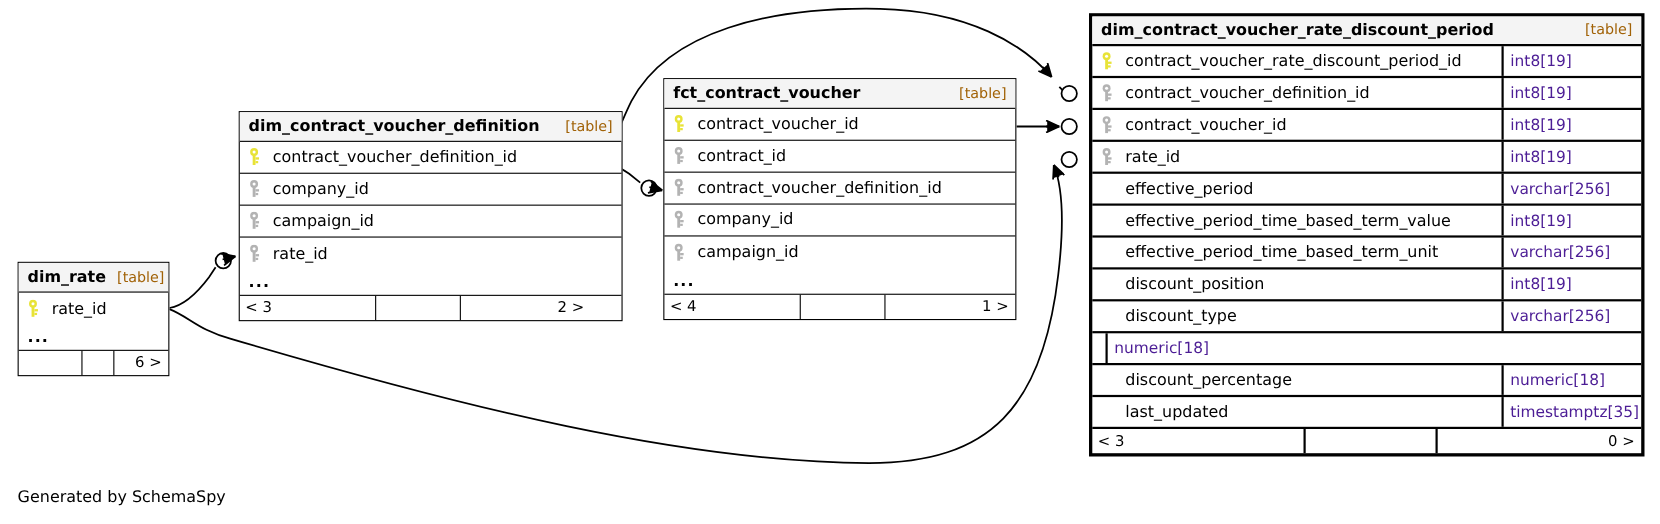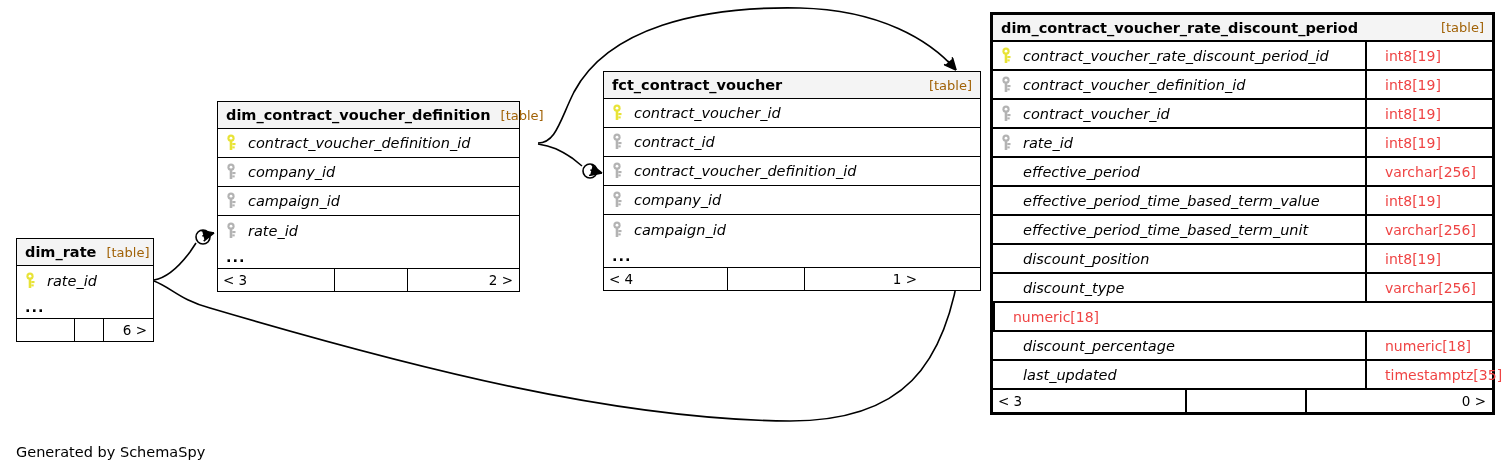--- a/index.html
+++ b/index.html
@@ -29,26 +29,26 @@
 
   .rows{display:block;}
   .row{
     display:flex;align-items:center;height:29px;box-sizing:border-box;
     border-bottom:1px solid #000;position:relative;
   }
   .tbl.focus .row{border-bottom:2px solid #000;}
   .row:last-child{border-bottom:none;}
   .col-name{
     flex:1 1 auto;display:flex;align-items:center;gap:0;
-    padding-left:8px;overflow:hidden;box-sizing:border-box;font-style:italic;
+    padding-left:8px;overflow:hidden;box-sizing:border-box;
   }
   .col-type{
     flex:0 0 auto;box-sizing:border-box;border-left:1px solid #000;
-    padding-left:18px;font-size:14px;color:#ef4444;height:100%;
-    display:flex;align-items:center;white-space:nowrap;
+    padding-left:6px;font-size:14px;color:#4c1d95;height:100%;
+    display:flex;align-items:center;white-space:nowrap;margin-left:12px;
   }
   .tbl.focus .col-type{border-left:2px solid #000;}
   .fname{font-size:14.5px;color:#000;white-space:nowrap;}
 
   
   .keyico{flex:0 0 auto;width:22px;height:18px;display:inline-block;position:relative;}
   .keyico svg{display:block;}
 
   .ellipsis-row{
     display:flex;align-items:center;height:24px;box-sizing:border-box;
@@ -138,21 +138,21 @@
             </span>
           </div>
         </div>
         <div class="ellipsis-row">...</div>
         <div class="tfoot">
           <span class="fcell left" style="width:57px"></span>
           <span class="fcell mid" style="width:30px"></span>
           <span class="fcell right" style="width:49px">6 &gt;</span>
         </div>
       </div>
-      <div class="tbl" style="left: 217px; top: 101px; width: 303px;">
+      <div class="tbl" style="left: 217px; top: 101px; width: 349px;">
         <div class="thead">
           <span class="tname">dim_contract_voucher_definition</span>
           <span class="ttag">[table]</span>
         </div>
         <div class="rows">
           <div class="row">
             <span class="col-name">
               <span class="keyico">
                 <svg width="14" height="18" viewBox="0 0 14 18">
                   <circle cx="5" cy="4.2" r="3.6" fill="#e8e337"></circle>
@@ -208,21 +208,21 @@
             </span>
           </div>
         </div>
         <div class="ellipsis-row">...</div>
         <div class="tfoot">
           <span class="fcell left" style="width:123px">&lt; 3</span>
           <span class="fcell mid" style="width:78px"></span>
           <span class="fcell right" style="width:118px">2 &gt;</span>
         </div>
       </div>
-      <div class="tbl" style="left: 603px; top: 71px; width: 378px;">
+      <div class="tbl" style="left: 603px; top: 71px; width: 321px;">
         <div class="thead">
           <span class="tname">fct_contract_voucher</span>
           <span class="ttag">[table]</span>
         </div>
         <div class="rows">
           <div class="row">
             <span class="col-name">
               <span class="keyico">
                 <svg width="14" height="18" viewBox="0 0 14 18">
                   <circle cx="5" cy="4.2" r="3.6" fill="#e8e337"></circle>

